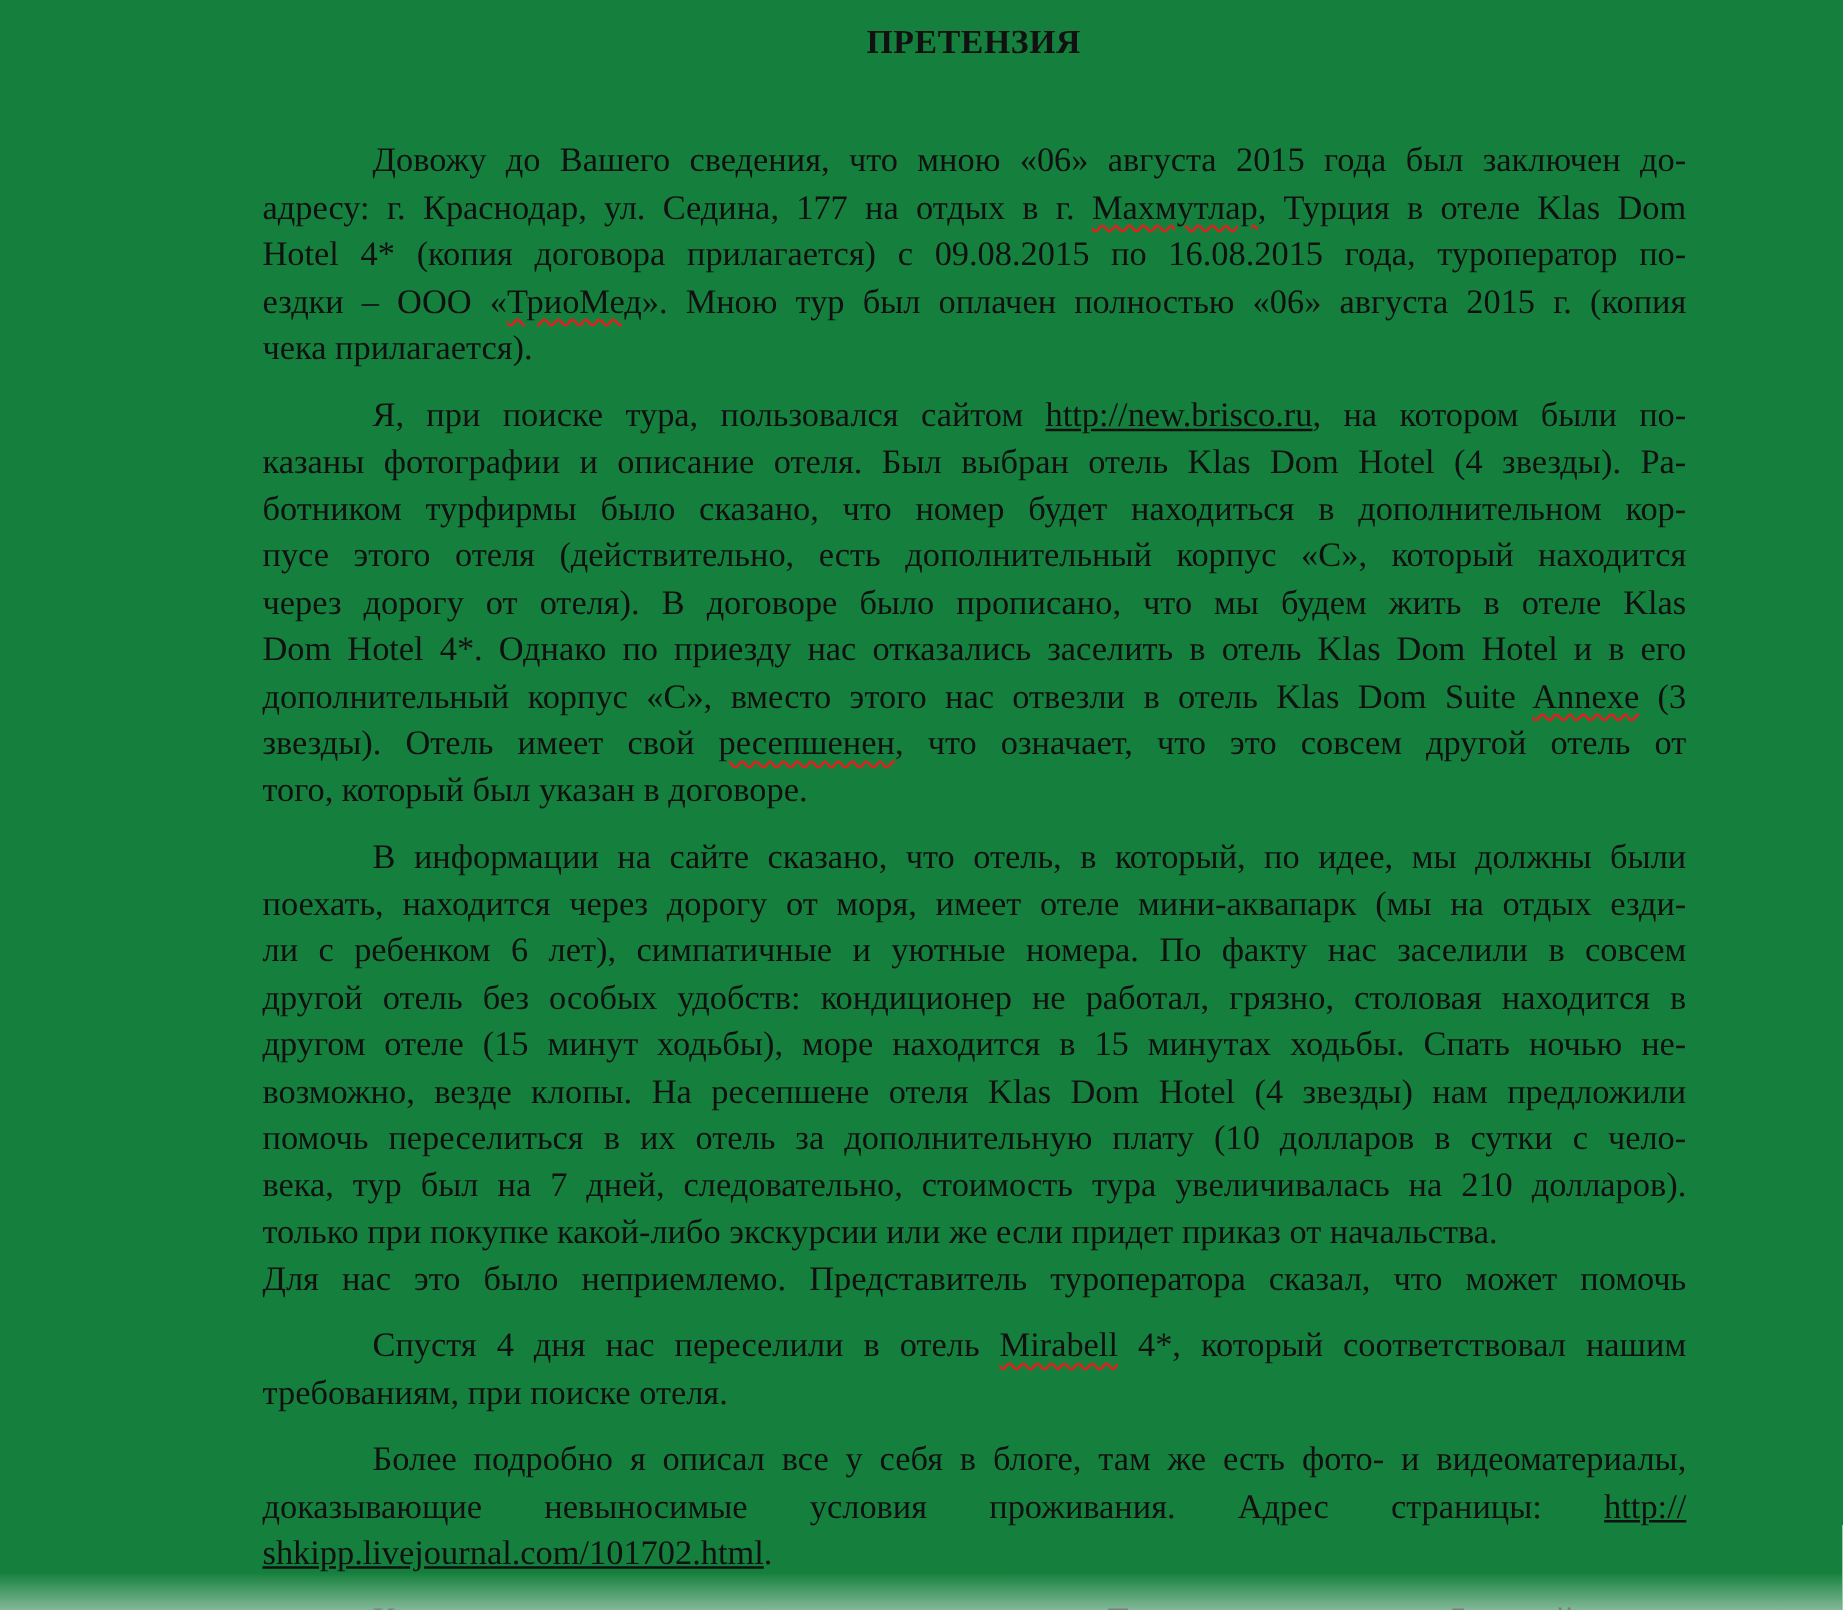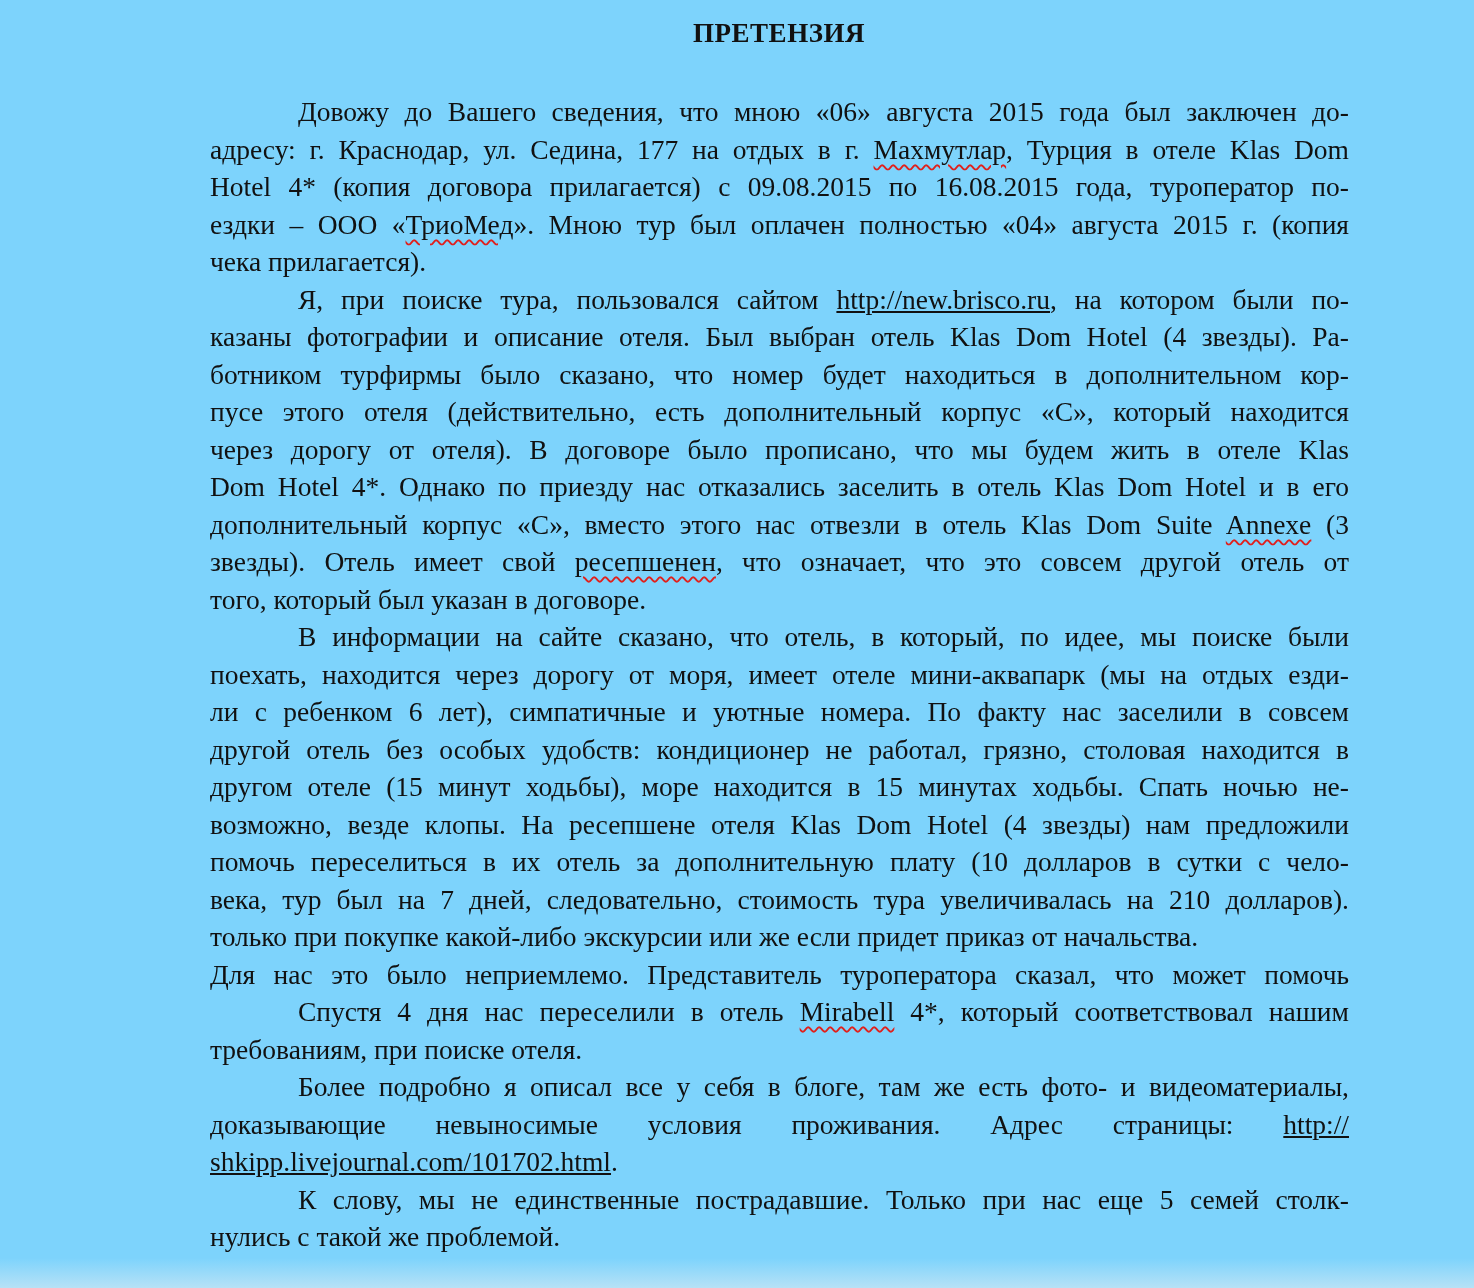--- a/index.html
+++ b/index.html
@@ -1,36 +1,36 @@
 <!DOCTYPE html>
 <html><head>
 <meta charset="utf-8">
 <style>
   html, body { margin: 0; padding: 0; background: #ffffff; }
   body { width: 1474px; height: 1288px; overflow: hidden; position: relative; }
   .page {
     position: absolute; left: 0; top: 0; width: 1474px; height: 1288px;
-    background: #7dd3fc;
+    background: #15803d;
     font-family: "Liberation Serif", "DejaVu Serif", serif;
     color: #111111;
   }
   .title {
     position: absolute; left: 0; width: 1558px; top: 18px;
     text-align: center; font-weight: bold; font-size: 27px; letter-spacing: 0.5px;
   }
   .body-text {
     position: absolute; left: 210px; width: 1139px; top: 93px;
     font-size: 27.5px; line-height: 37.5px;
   }
   .line {
     display: block; height: 37.5px; white-space: nowrap;
     text-align: justify; text-align-last: justify;
   }
   .line.last { text-align: center; text-align-last: left; }
-  .line.indent { padding-left: 88px; }
+  .line.indent { padding-left: 88px; margin-top: 16px; }
   .link { text-decoration: underline; color: #111111; }
   .spell {
     text-decoration: underline wavy #e0201c;
     text-decoration-thickness: 1.5px;
     text-underline-offset: 5px;
   }
   .bottom-fade {
     position: absolute; left: 0; right: 0; bottom: 0; height: 30px;
     background: linear-gradient(to bottom, rgba(255,255,255,0), rgba(240,240,240,0.5));
     pointer-events: none;
@@ -40,34 +40,34 @@
 <body>
 
 <div class="page">
   <div class="title">ПРЕТЕНЗИЯ</div>
 
   <div class="body-text">
 
     <span class="line indent"><span>Довожу до Вашего сведения, что мною «06» августа 2015 года был заключен до-</span></span>
     <span class="line"><span>адресу: г. Краснодар, ул. Седина, 177 на отдых в г. </span><span class="spell">Махмутлар</span><span>, Турция в отеле Klas Dom</span></span>
     <span class="line"><span>Hotel 4* (копия договора прилагается) с 09.08.2015 по 16.08.2015 года, туроператор по-</span></span>
-    <span class="line"><span>ездки – ООО «</span><span class="spell">ТриоМед</span><span>». Мною тур был оплачен полностью «04» августа 2015 г. (копия</span></span>
+    <span class="line"><span>ездки – ООО «</span><span class="spell">ТриоМед</span><span>». Мною тур был оплачен полностью «06» августа 2015 г. (копия</span></span>
     <span class="line last"><span>чека прилагается).</span></span>
 
     <span class="line indent"><span>Я, при поиске тура, пользовался сайтом </span><span class="link">http://new.brisco.ru</span><span>, на котором были по-</span></span>
     <span class="line"><span>казаны фотографии и описание отеля. Был выбран отель Klas Dom Hotel (4 звезды). Ра-</span></span>
     <span class="line"><span>ботником турфирмы было сказано, что номер будет находиться в дополнительном кор-</span></span>
     <span class="line"><span>пусе этого отеля (действительно, есть дополнительный корпус «С», который находится</span></span>
     <span class="line"><span>через дорогу от отеля). В договоре было прописано, что мы будем жить в отеле Klas</span></span>
     <span class="line"><span>Dom Hotel 4*. Однако по приезду нас отказались заселить в отель Klas Dom Hotel и в его</span></span>
     <span class="line"><span>дополнительный корпус «С», вместо этого нас отвезли в отель Klas Dom Suite </span><span class="spell">Annexe</span><span> (3</span></span>
     <span class="line"><span>звезды). Отель имеет свой </span><span class="spell">ресепшенен</span><span>, что означает, что это совсем другой отель от</span></span>
     <span class="line last"><span>того, который был указан в договоре.</span></span>
 
-    <span class="line indent"><span>В информации на сайте сказано, что отель, в который, по идее, мы поиске были</span></span>
+    <span class="line indent"><span>В информации на сайте сказано, что отель, в который, по идее, мы должны были</span></span>
     <span class="line"><span>поехать, находится через дорогу от моря, имеет отеле мини-аквапарк (мы на отдых езди-</span></span>
     <span class="line"><span>ли с ребенком 6 лет), симпатичные и уютные номера. По факту нас заселили в совсем</span></span>
     <span class="line"><span>другой отель без особых удобств: кондиционер не работал, грязно, столовая находится в</span></span>
     <span class="line"><span>другом отеле (15 минут ходьбы), море находится в 15 минутах ходьбы. Спать ночью не-</span></span>
     <span class="line"><span>возможно, везде клопы. На ресепшене отеля Klas Dom Hotel (4 звезды) нам предложили</span></span>
     <span class="line"><span>помочь переселиться в их отель за дополнительную плату (10 долларов в сутки с чело-</span></span>
     <span class="line"><span>века, тур был на 7 дней, следовательно, стоимость тура увеличивалась на 210 долларов).</span></span>
     <span class="line last"><span>только при покупке какой-либо экскурсии или же если придет приказ от начальства.</span></span>
     <span class="line"><span>Для нас это было неприемлемо. Представитель туроператора сказал, что может помочь</span></span>
 

